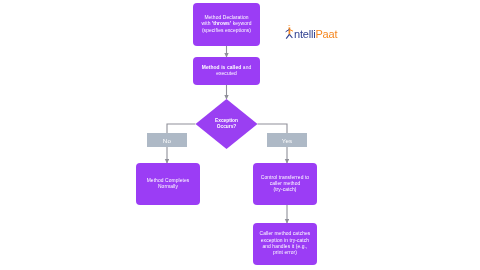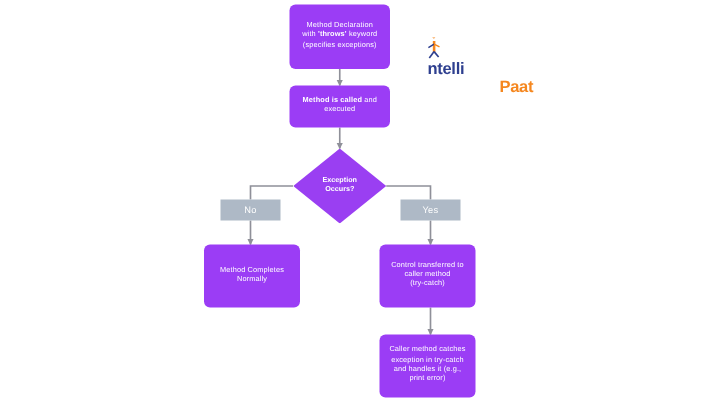--- a/index.html
+++ b/index.html
@@ -60,28 +60,27 @@
     background:#aeb9c6;
     color:#ffffff;
     display:flex;align-items:center;justify-content:center;
     font-size:6.2px;
     letter-spacing:.2px;
   }
 
   
   #logo{
     position:absolute;
-    display:flex;align-items:flex-start;
-    font-size:11px;font-weight:bold;letter-spacing:-.2px;
+    display:flex;align-items:flex-end;
+    font-size:11px;font-weight:normal;letter-spacing:-.2px;
     white-space:nowrap;
-    flex-direction:column;
   }
   #logo .mark{position:relative;width:9px;height:15px;margin-right:0px;}
   #logo .txt1{color:#2e3f8f;}
-  #logo .txt2{color:#f5871f;margin-left:48px;}
+  #logo .txt2{color:#f5871f;}
 </style>
 </head>
 <body>
 
 <div id="canvas">
 
   <svg id="wires" viewBox="0 0 480 270" preserveAspectRatio="none">
     <defs>
       <marker id="ah" markerWidth="5" markerHeight="5" refX="3.6" refY="2" orient="auto" markerUnits="strokeWidth">
         <path d="M0,0 L4,2 L0,4 z" fill="#8f9099"></path>

